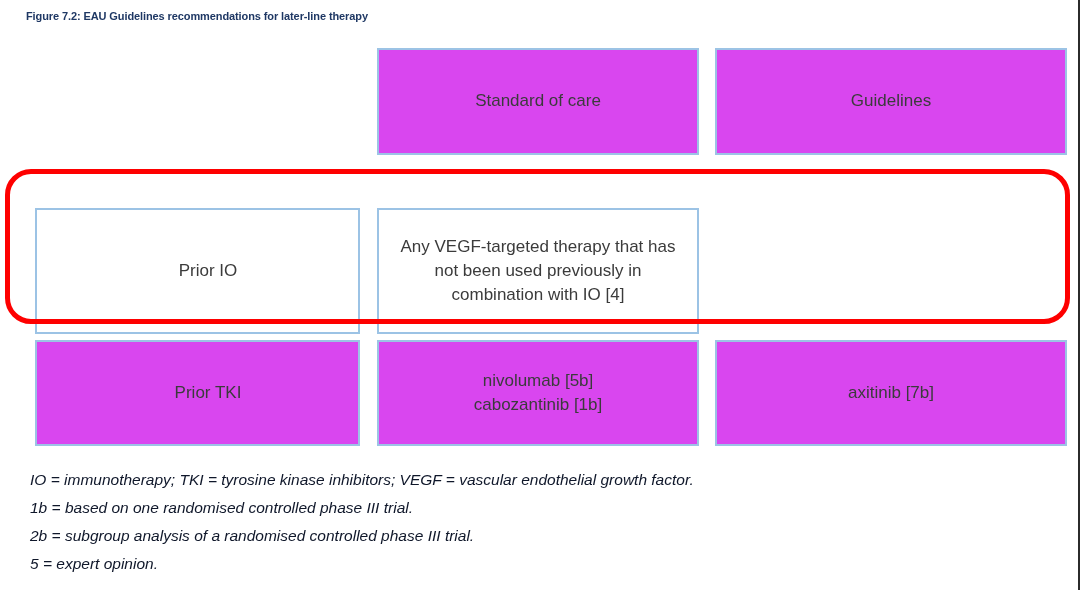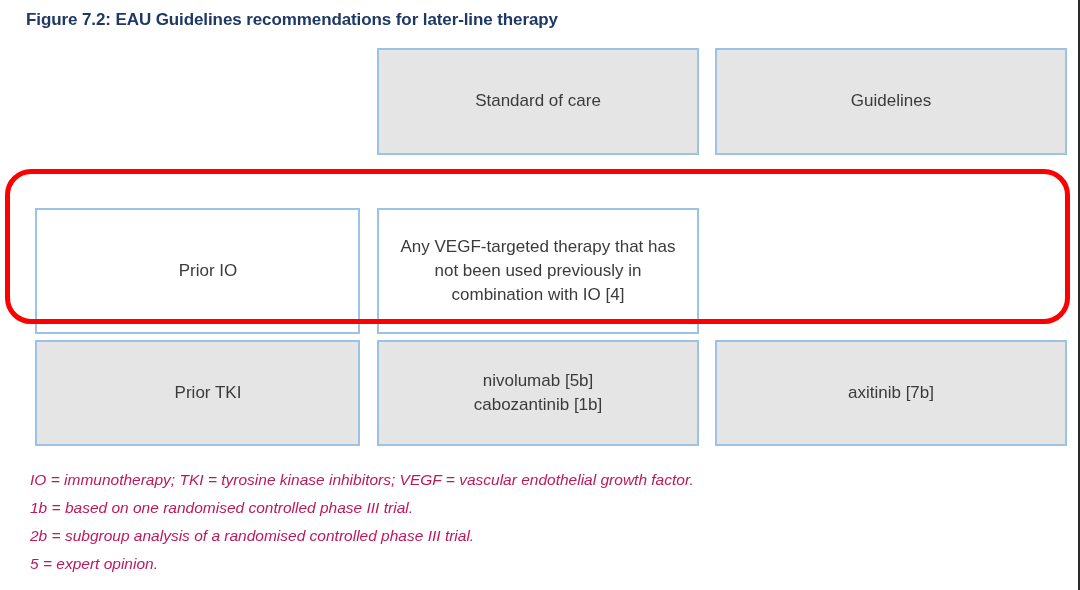--- a/index.html
+++ b/index.html
@@ -18,42 +18,42 @@
     overflow: hidden;
     box-sizing: border-box;
     border-right: 2px solid #2b2b2b;
   }
 
   
   .fig-title {
     position: absolute;
     left: 26px;
     top: 10px;
-    font-size: 17px;
+    font-size: 11px;
     font-weight: bold;
     color: #1f3864;
     letter-spacing: -0.1px;
     white-space: nowrap;
   }
 
   
   .box {
     position: absolute;
     box-sizing: border-box;
     border: 2px solid #9cc3e5;
     display: flex;
     align-items: center;
     justify-content: center;
     text-align: center;
     color: #3b3b3b;
     font-size: 17px;
     line-height: 1.42;
     padding: 4px 10px;
   }
-  .box.filled  { background: #e5e5e5; text-align: center; }
+  .box.filled  { background: #d946ef; text-align: center; }
   .box.plain   { background: #ffffff; margin-top: 24px; }
 
   
   .col1 { left: 35px;  width: 325px; padding-left: 31px; }
   .col2 { left: 377px; width: 322px; }
   .col3 { left: 715px; width: 352px; }
 
   
   .row-head { top: 48px;  height: 107px; }
   .row-mid  { top: 184px; height: 126px; }
@@ -76,21 +76,21 @@
   
   .footnotes {
     position: absolute;
     left: 30px;
     top: 466px;
     width: 1000px;
   }
   .footnote-line {
     font-size: 15.5px;
     font-style: italic;
-    color: #be185d;
+    color: #0f172a;
     line-height: 28px;
     white-space: nowrap;
   }
 </style>
 </head>
 <body>
 
 <div id="figure-root">
 
   <div class="fig-title">Figure 7.2: EAU Guidelines recommendations for later-line therapy</div>

